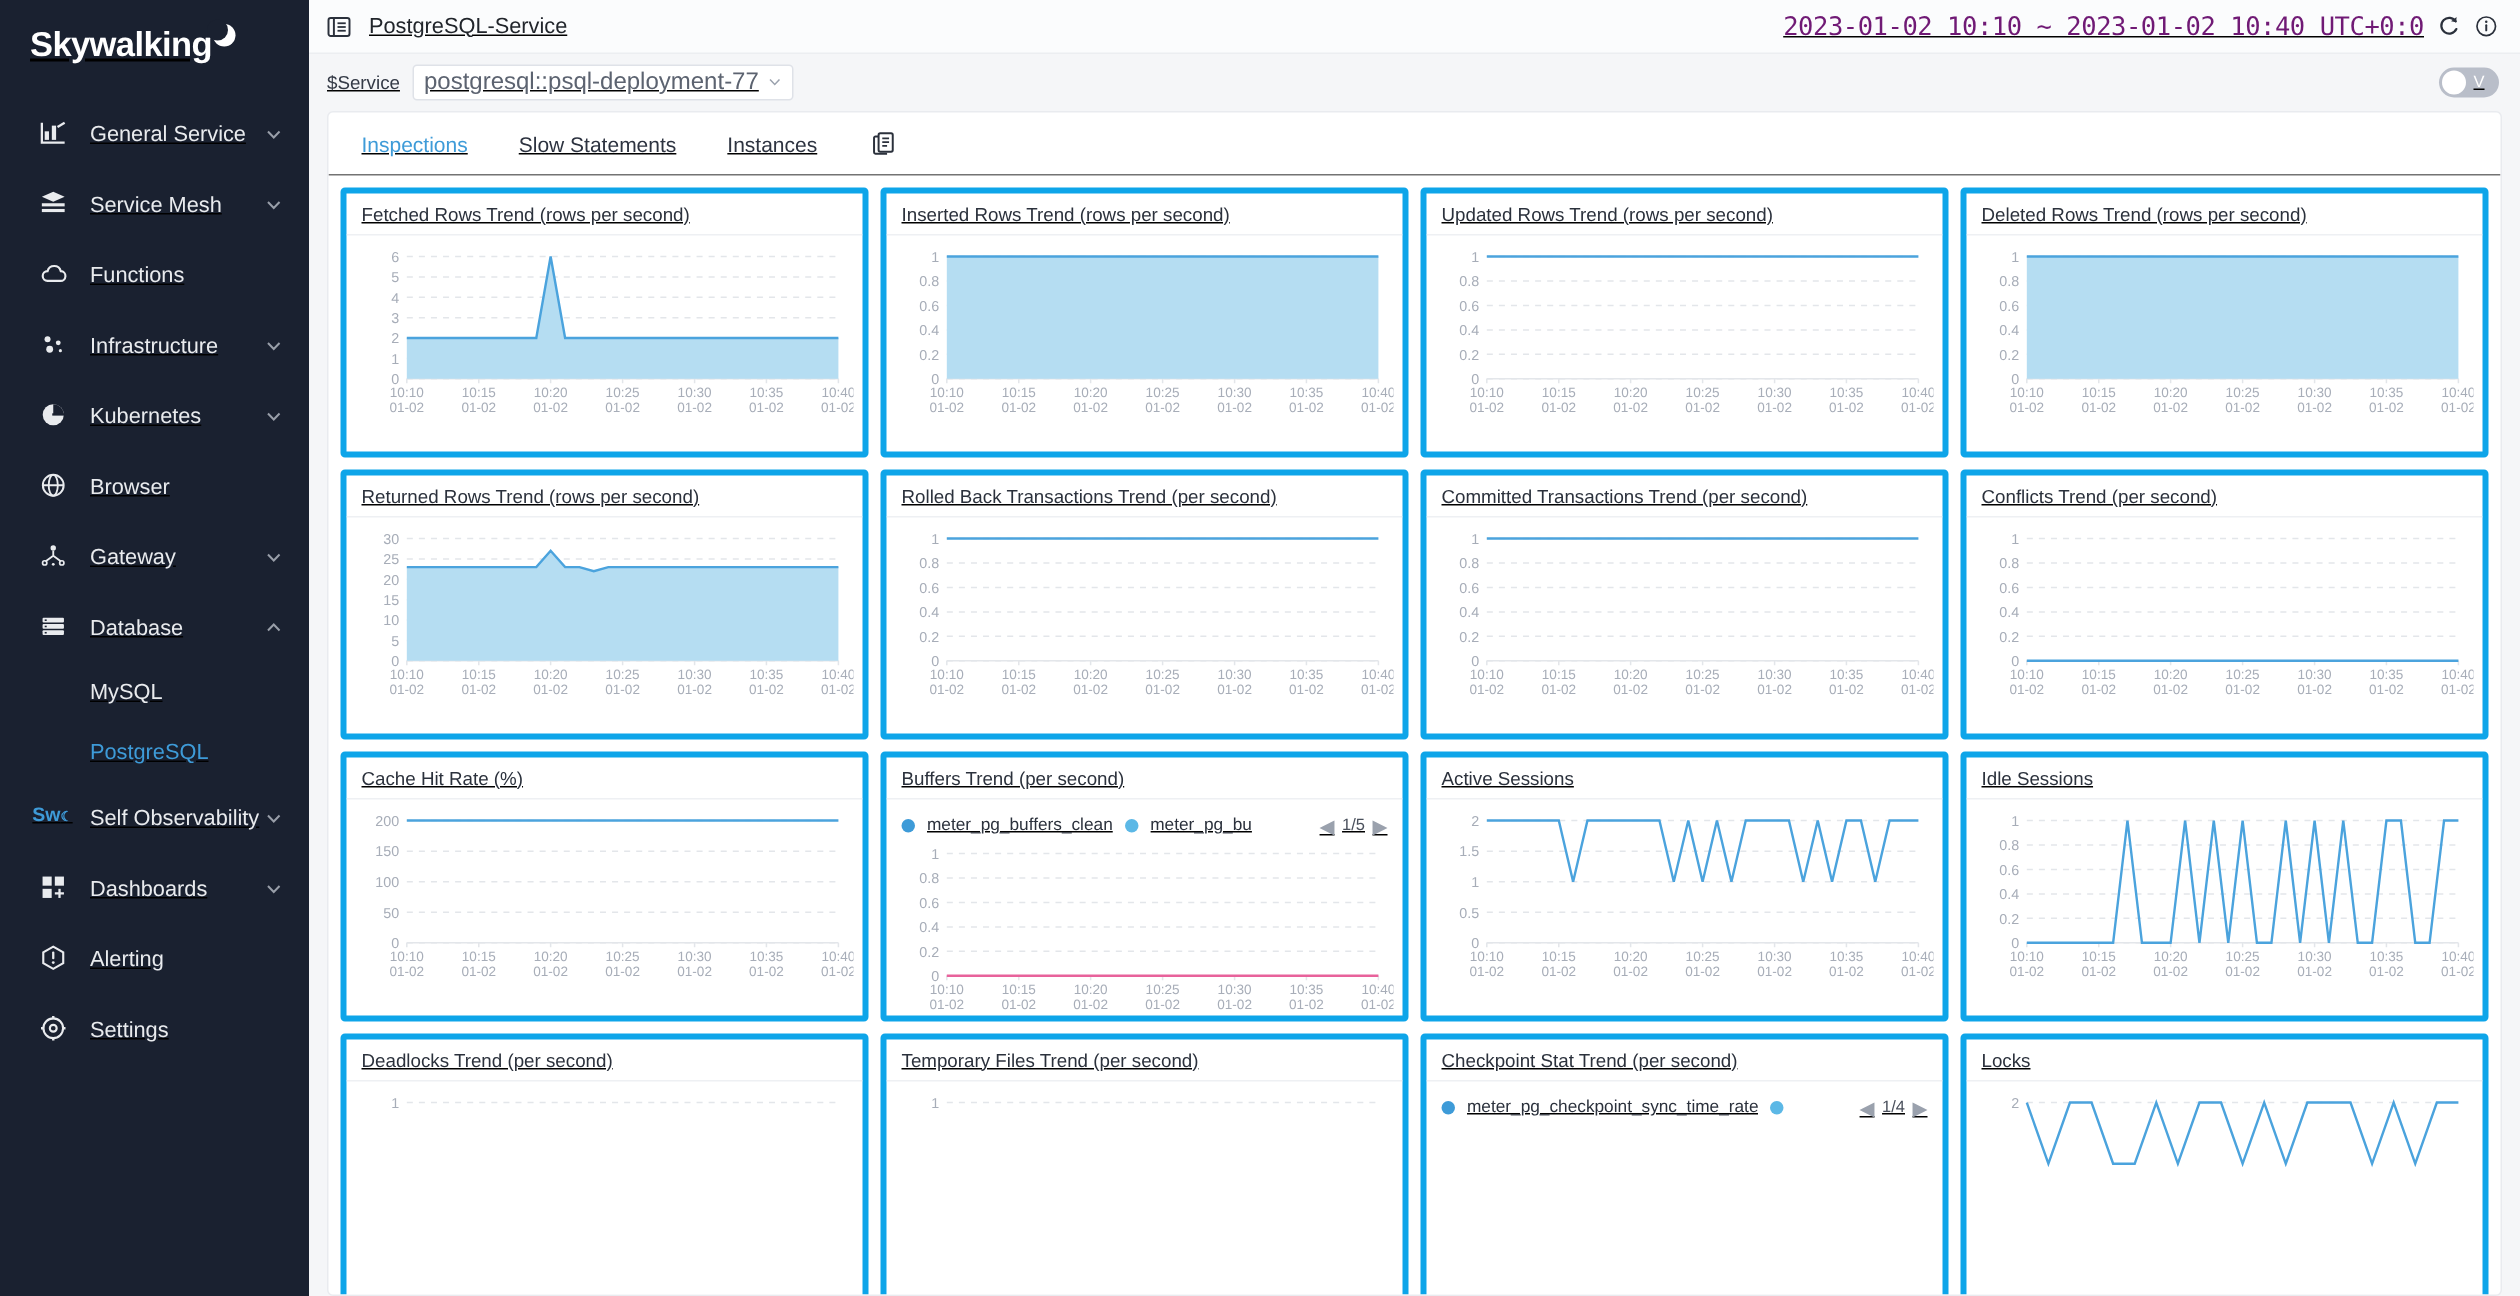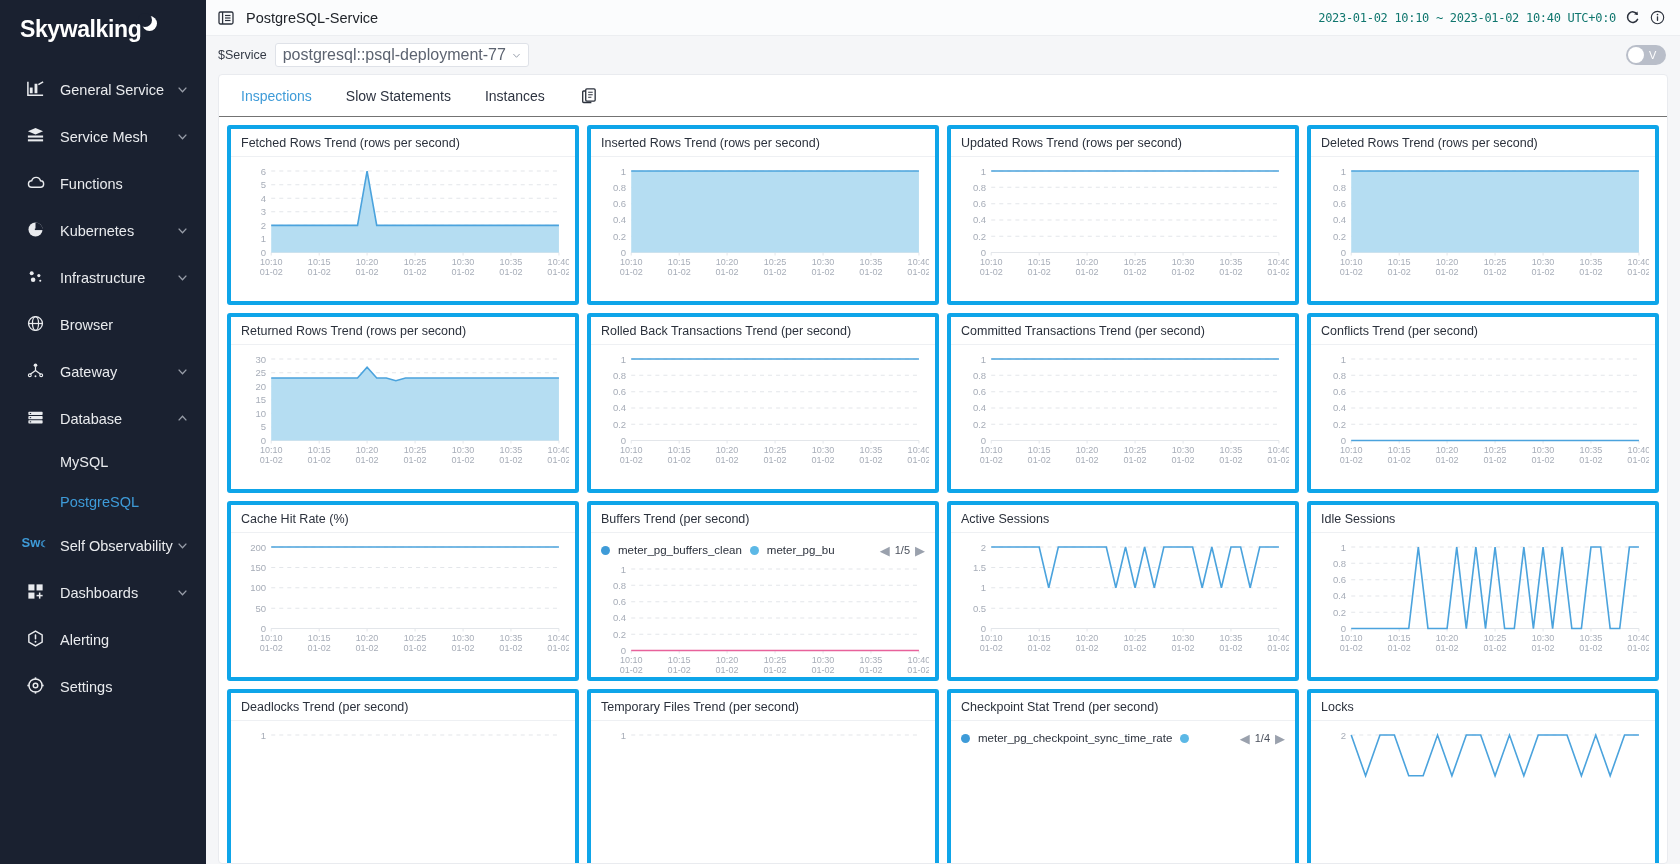--- a/index.html
+++ b/index.html
@@ -2,21 +2,21 @@
 <html><head>
 <meta charset="utf-8">
 <style>
   * { box-sizing: border-box; margin: 0; padding: 0; }
   html, body {
     width: 1680px; height: 864px;
     font-family: "Liberation Sans", sans-serif;
     background: #f5f6f8;
     overflow: hidden;
   }
-  .app { display: flex; width: 1680px; height: 704px; }
+  .app { display: flex; width: 1680px; height: 704px; text-decoration: underline; }
 
   
   .sidebar {
     width: 206px; min-width: 206px; height: 864px;
     background: #1a2130; color: #e8eaed;
     padding-top: 0; overflow: hidden;
   }
   .logo-wrap { height: 58px; display: flex; align-items: center; padding-left: 20px; }
   .logo-text {
     font-size: 23px; font-weight: bold; color: #ffffff;
@@ -62,21 +62,21 @@
   .main { flex: 1; height: 864px; display: flex; flex-direction: column; background: #f5f6f8; }
 
   .topbar {
     height: 36px; background: #fbfcfd; display: flex; align-items: center;
     padding: 0 14px 0 12px; border-bottom: 1px solid #eceef1;
   }
   .topbar .collapse-ico { width: 16px; height: 16px; margin-right: 12px; cursor: pointer; }
   .topbar .title { font-size: 14.5px; color: #21252b; }
   .topbar .right { margin-left: auto; display: flex; align-items: center; gap: 9px; }
   .topbar .time {
-    font-size: 12px; color: #0f766e;
+    font-size: 17px; color: #701a75;
     font-family: "DejaVu Sans Mono", monospace; letter-spacing: -0.3px; text-align: right;
   }
   .ic-btn { width: 16px; height: 16px; cursor: pointer; display:flex; align-items:center; }
 
   .filterbar {
     height: 38px; background: #f5f6f8; display: flex; align-items: center;
     padding: 0 14px 0 12px;
   }
   .filter-label { font-size: 12.5px; color: #343a46; margin-right: 8px; }
   .select-box {
@@ -178,42 +178,42 @@
           <span class="ico">
             <svg width="19" height="19" viewBox="0 0 20 20">
               <path d="M6 15h9a3.4 3.4 0 0 0 .3-6.8A4.8 4.8 0 0 0 6 8.2 3.4 3.4 0 0 0 6 15Z" fill="none" stroke="#e9ebee" stroke-width="1.5"></path>
             </svg>
           </span>
           <span class="lbl">Functions</span>
         </div>
         <div class="nav-item">
           <span class="ico">
             <svg width="19" height="19" viewBox="0 0 20 20">
-              <circle cx="10" cy="10" r="7.4" fill="#e9ebee"></circle>
-              <path d="M10 10 L10 2.6 A7.4 7.4 0 0 1 17.4 10 Z" fill="#1a2130"></path>
-              <rect x="9.3" y="9" width="8.6" height="1.6" fill="#1a2130"></rect>
-            </svg>
-          </span>
-          <span class="lbl">Kubernetes</span>
-          <span class="chev">
-            <svg width="11" height="11" viewBox="0 0 10 10">
-              <path d="M1.5 3.3 L5 7 L8.5 3.3" fill="none" stroke="#c3c8d1" stroke-width="1.2"></path>
-            </svg>
-          </span>
-        </div>
-        <div class="nav-item">
-          <span class="ico">
-            <svg width="19" height="19" viewBox="0 0 20 20">
               <circle cx="6" cy="6.5" r="2.1" fill="#e9ebee"></circle>
               <circle cx="13.5" cy="9" r="1.7" fill="#e9ebee"></circle>
               <circle cx="7.5" cy="13.5" r="2.4" fill="#e9ebee"></circle>
               <circle cx="15" cy="14.5" r="1.1" fill="#e9ebee"></circle>
             </svg>
           </span>
           <span class="lbl">Infrastructure</span>
+          <span class="chev">
+            <svg width="11" height="11" viewBox="0 0 10 10">
+              <path d="M1.5 3.3 L5 7 L8.5 3.3" fill="none" stroke="#c3c8d1" stroke-width="1.2"></path>
+            </svg>
+          </span>
+        </div>
+        <div class="nav-item">
+          <span class="ico">
+            <svg width="19" height="19" viewBox="0 0 20 20">
+              <circle cx="10" cy="10" r="7.4" fill="#e9ebee"></circle>
+              <path d="M10 10 L10 2.6 A7.4 7.4 0 0 1 17.4 10 Z" fill="#1a2130"></path>
+              <rect x="9.3" y="9" width="8.6" height="1.6" fill="#1a2130"></rect>
+            </svg>
+          </span>
+          <span class="lbl">Kubernetes</span>
           <span class="chev">
             <svg width="11" height="11" viewBox="0 0 10 10">
               <path d="M1.5 3.3 L5 7 L8.5 3.3" fill="none" stroke="#c3c8d1" stroke-width="1.2"></path>
             </svg>
           </span>
         </div>
         <div class="nav-item">
           <span class="ico">
             <svg width="19" height="19" viewBox="0 0 20 20">
               <circle cx="10" cy="10" r="7.3" fill="none" stroke="#e9ebee" stroke-width="1.4"></circle>

